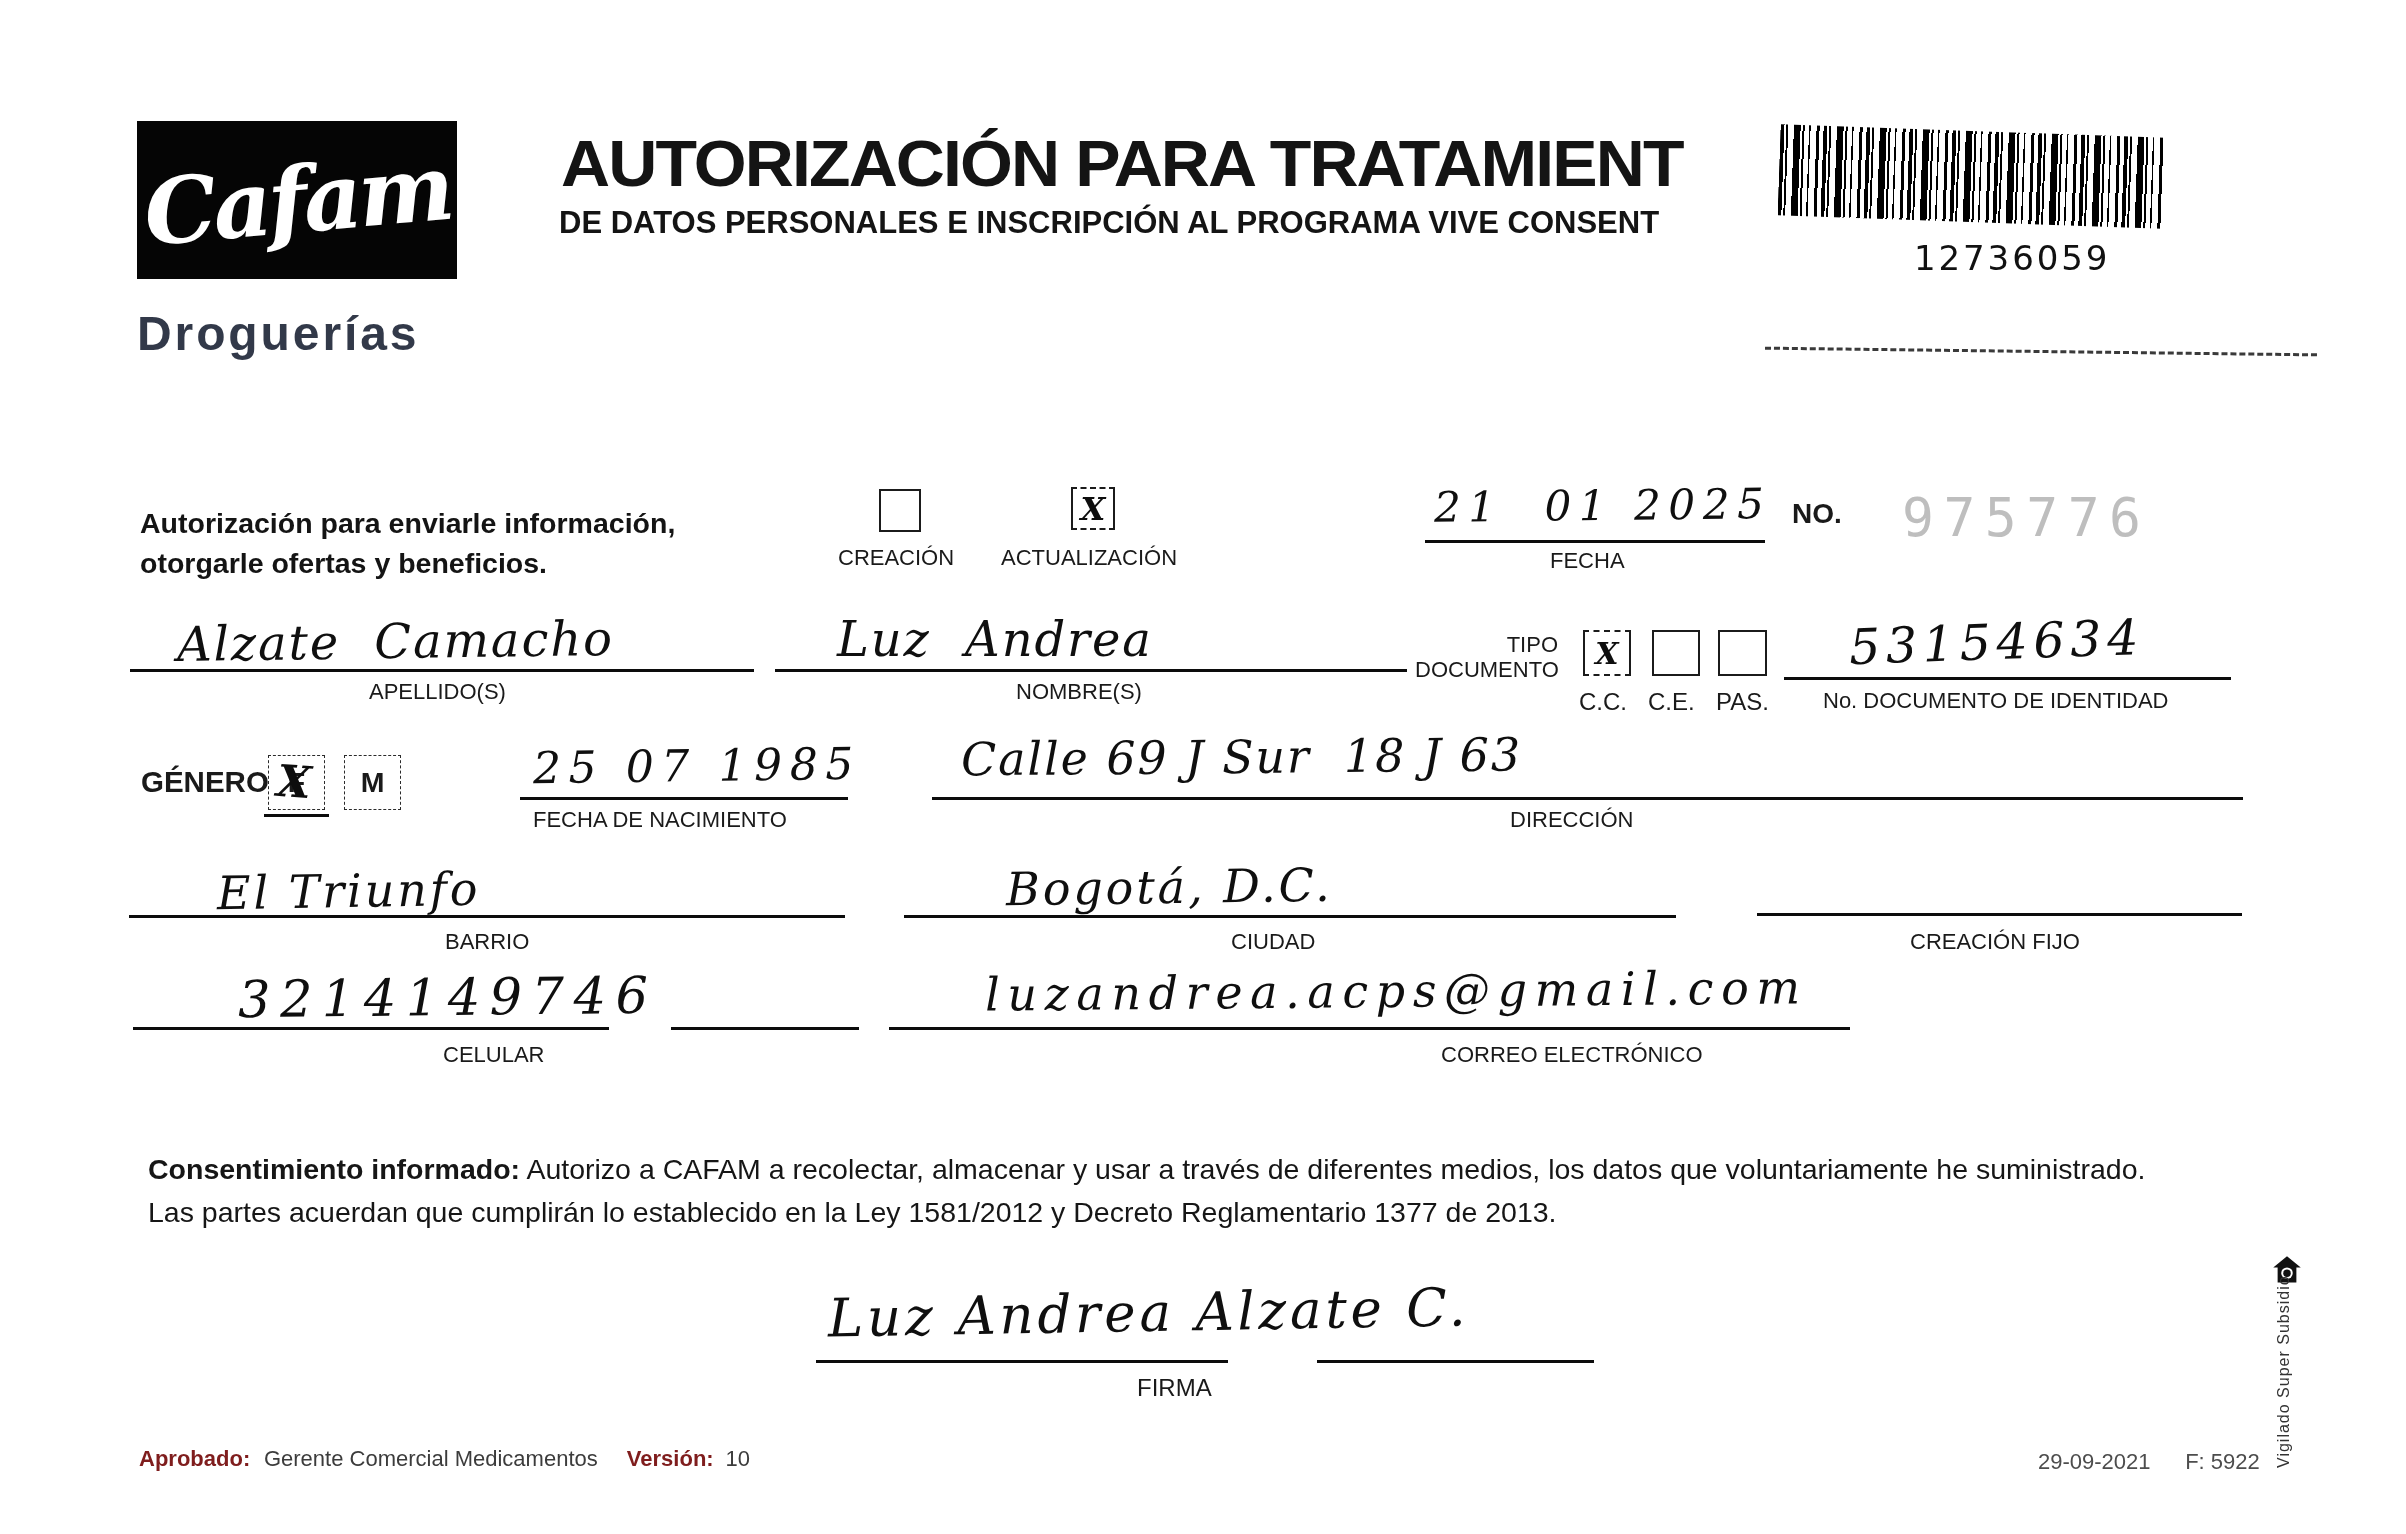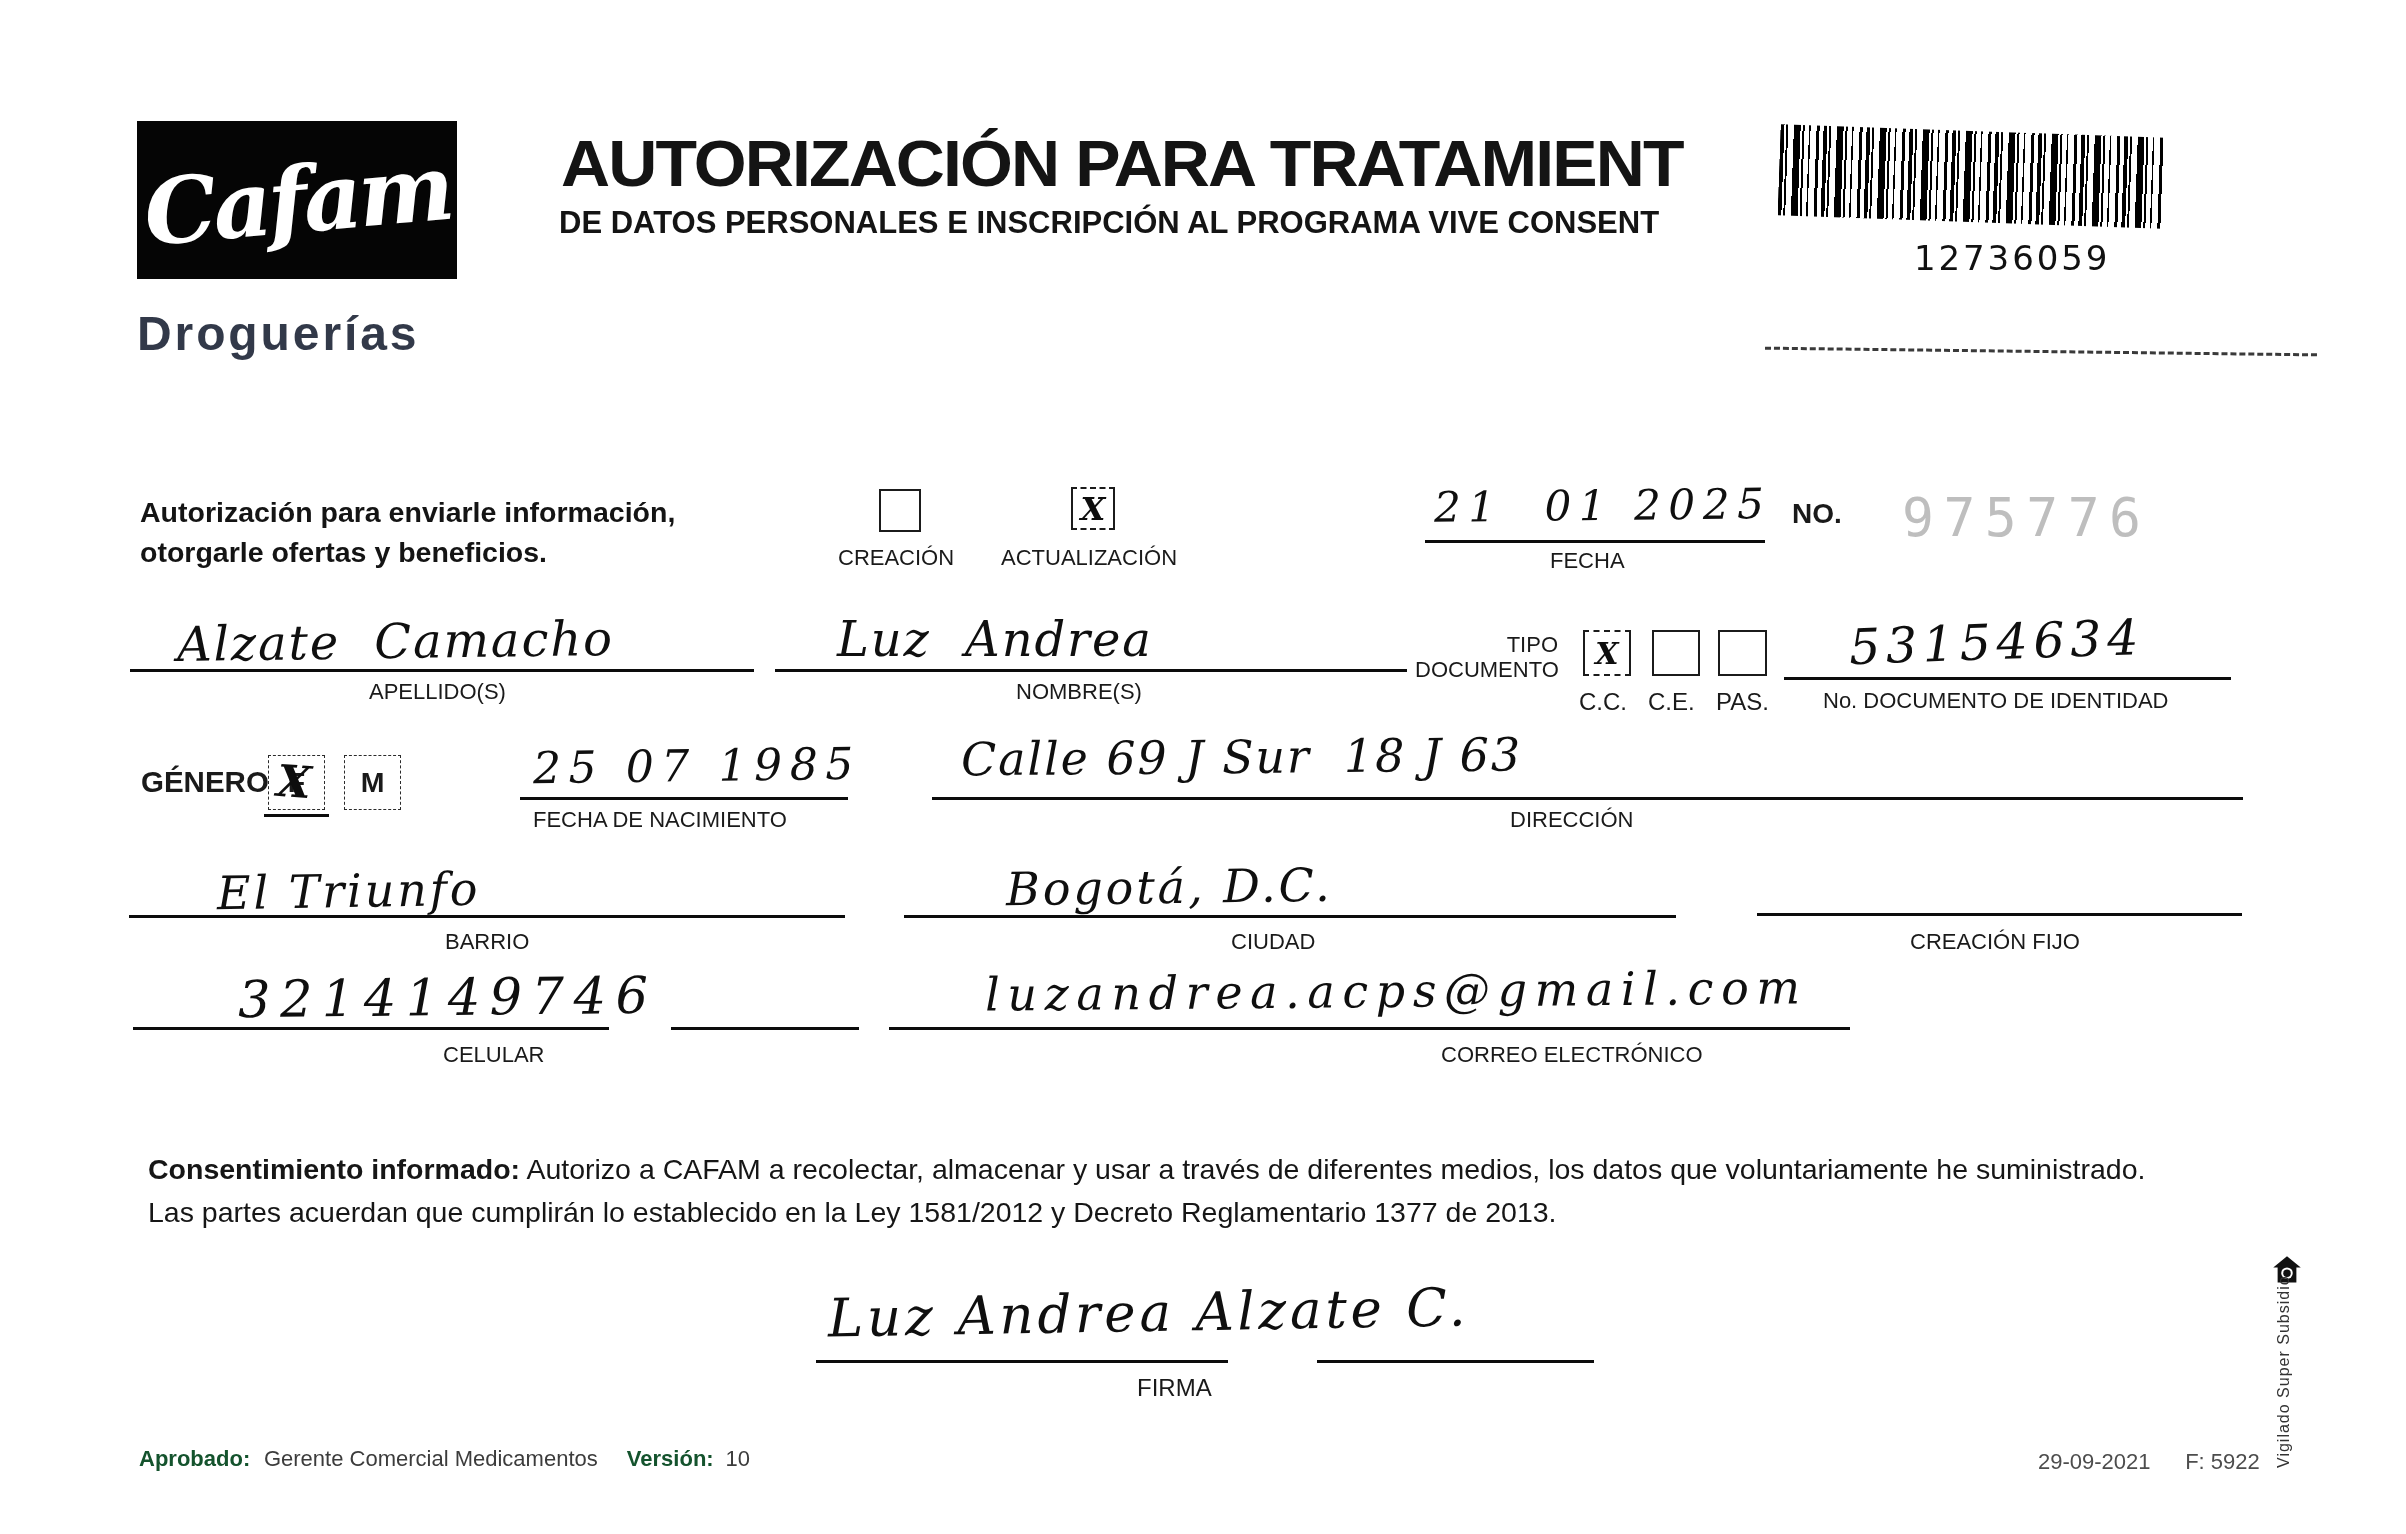--- a/index.html
+++ b/index.html
@@ -21,25 +21,25 @@
   .title{font-weight:700;font-size:68px;letter-spacing:-1.9px;transform:scaleY(0.96);transform-origin:left top;white-space:nowrap;}
   .subtitle{font-weight:700;font-size:31px;letter-spacing:0px;white-space:nowrap;}
   .logo-box{background:#050505;display:flex;align-items:center;justify-content:center;}
   .logo-script{font-family:"DejaVu Serif",serif;font-style:italic;font-weight:bold;color:#ffffff;
                font-size:91px;transform:rotate(-5deg);letter-spacing:-3.8px;}
   .watermark{font-weight:700;font-size:48px;color:#0f172a;letter-spacing:2.9px;opacity:.85;white-space:nowrap;}
   .barcode{background:repeating-linear-gradient(90deg,#000 0 3.8px,#fff 3.8px 5.7px,#000 5.7px 7.6px,#fff 7.6px 13.3px,#000 13.3px 20px,#fff 20px 22px,#000 22px 24px,#fff 24px 28.5px,#000 28.5px 30px,#fff 30px 36px,#000 36px 39px,#fff 39px 43px);
            transform:rotate(2deg);}
   .bc-num{font-family:"DejaVu Sans",sans-serif;font-size:34px;letter-spacing:2.9px;color:#111;}
   .tear{border-top:3.8px dashed #3a3a3a;transform:rotate(0.7deg);}
-  .stmt{font-weight:700;font-size:28.5px;white-space:nowrap;}
+  .stmt{font-weight:700;font-size:28.5px;white-space:nowrap;margin-top:11px;}
   .formnum{font-family:"DejaVu Sans Mono",monospace;font-size:53px;color:#aeaeae;letter-spacing:9.5px;opacity:.8;white-space:nowrap;}
   .consent{font-size:28.5px;white-space:nowrap;color:#161616;margin-left:8px;}
   .foot{font-size:22px;color:#2b2b2b;white-space:nowrap;}
-  .foot b{color:#14532d;}
+  .foot b{color:#7f1d1d;}
   .vigi{writing-mode:vertical-rl;transform:rotate(180deg);font-size:16px;color:#333;letter-spacing:1px;white-space:nowrap;}
 </style>
 </head>
 <body>
 
 <div class="page">
 
   <div class="abs logo-box" style="left:137px;top:121px;width:320px;height:158px;">
     <span class="logo-script">Cafam</span>
   </div>

